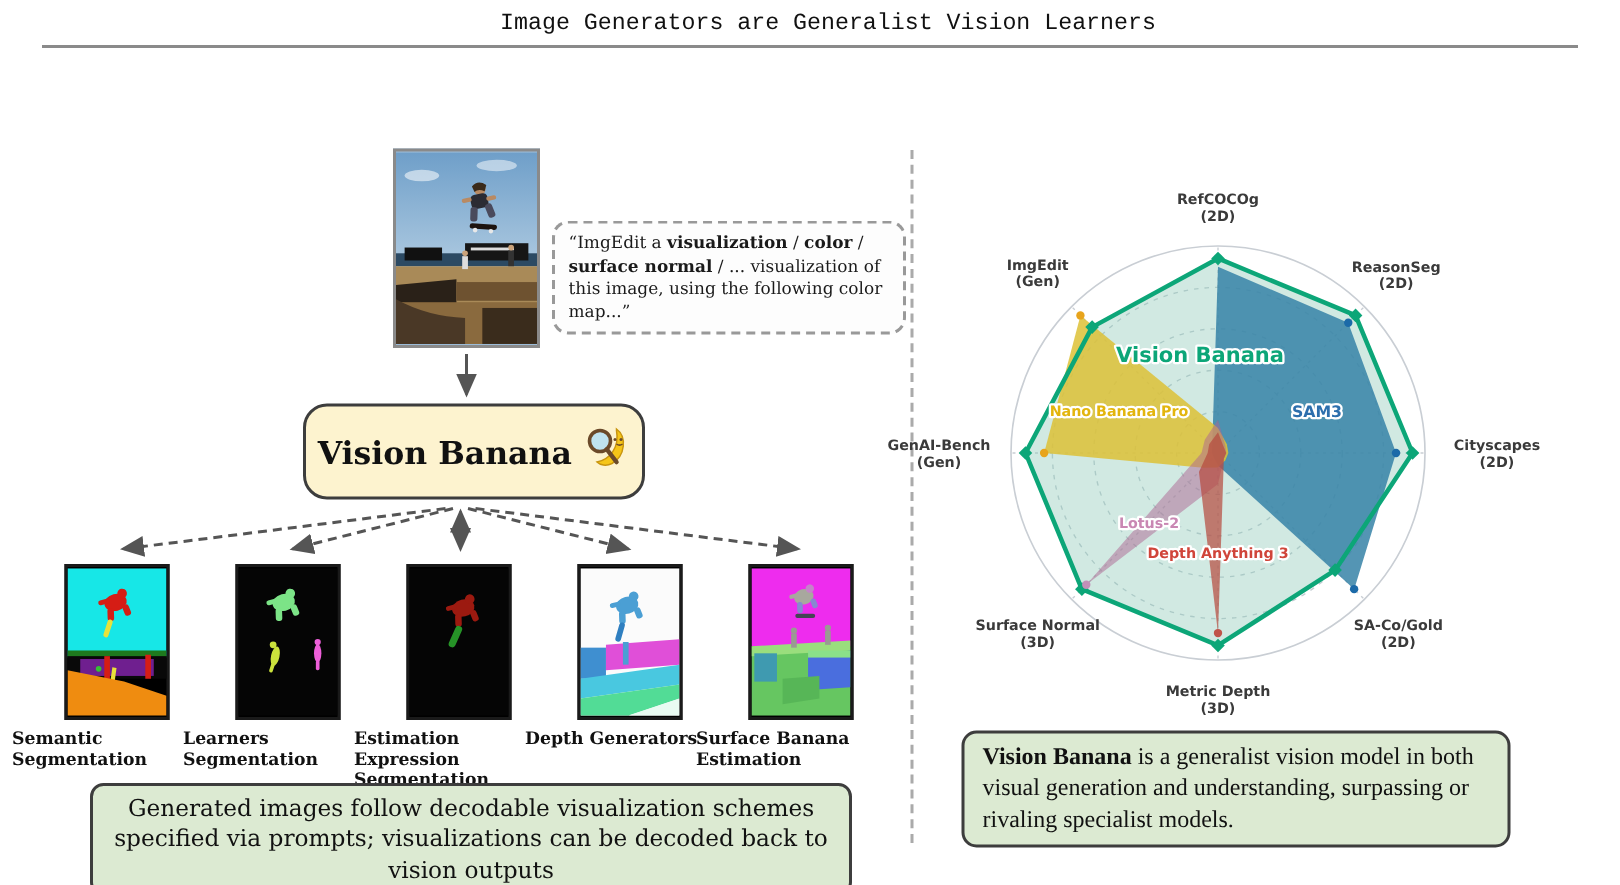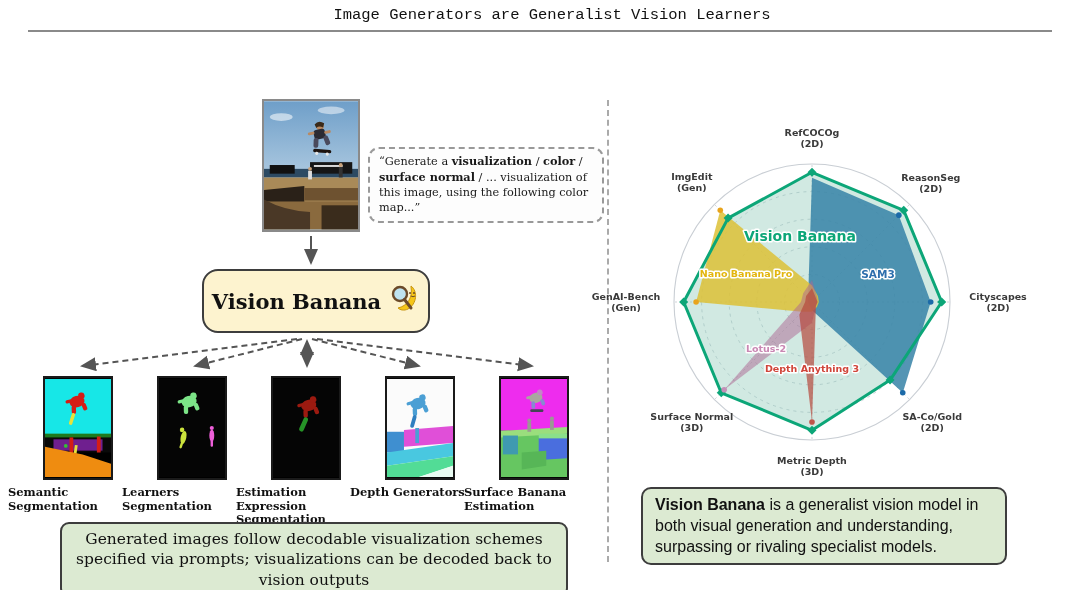--- a/index.html
+++ b/index.html
@@ -32,21 +32,21 @@
   .panel-label{position:absolute;top:486px;width:140px;text-align:left;
     font-family:"DejaVu Serif",serif;font-weight:bold;font-size:11.5px;line-height:1.18;color:#111;}
   #plabel-0{left:8px}#plabel-1{left:122px}#plabel-2{left:236px}#plabel-3{left:350px}#plabel-4{left:464px}
 
   .caption-left{position:absolute;left:60px;top:522px;width:508px;box-sizing:border-box;
     background:#dcead2;border:2px solid #3d3d3d;border-radius:9px;padding:5px 10px;
     text-align:center;font-family:"DejaVu Serif",serif;font-size:15.5px;line-height:1.32;color:#111;}
 
   .caption-right{position:absolute;left:641px;top:487px;width:366px;box-sizing:border-box;
     background:#dcead2;border:2.5px solid #3d3d3d;border-radius:10px;padding:6px 12px;
-    font-family:Liberation Sans, sans-serif;font-size:16px;line-height:1.3;color:#111;}
+    font-family:Liberation Serif, serif;font-size:16px;line-height:1.3;color:#111;}
 
   .divider{position:absolute;left:607px;top:100px;height:462px;width:0;
     border-left:2px dashed #aaa;}
 
   #arrow-svg,#radar-svg{position:absolute;left:0;top:0;pointer-events:none;}
 </style>
 </head>
 <body>
 
 <div id="header-title">Image Generators are Generalist Vision Learners</div>
@@ -89,21 +89,21 @@
       <rect x="3" y="4" width="5" height="10" rx="2" fill="#4a4a5c" transform="rotate(-10)"></rect>
       <g transform="translate(0,16) rotate(16)">
         <rect x="-9" y="0" width="19" height="3.6" rx="1.8" fill="#1d1410"></rect>
         <circle cx="-5" cy="4.6" r="1.6" fill="#e8e8e8"></circle>
           <circle cx="6" cy="4.6" r="1.6" fill="#e8e8e8"></circle>
       </g>
     </g>
   </svg>
 </div>
 
-<div class="prompt-box"><span>“Generate a </span><b>visualization</b><span> / </span><b>color</b><span> / </span><b>surface normal</b><span> / ... visualization of this image, using the following color map...”</span></div>
+<div class="prompt-box"><span>“ImgEdit a </span><b>visualization</b><span> / </span><b>color</b><span> / </span><b>surface normal</b><span> / ... visualization of this image, using the following color map...”</span></div>
 
 <div class="vb-box">
   <span class="vb-text">Vision Banana</span>
   <span>
     <svg width="30" height="32" viewBox="0 0 30 32">
       <path d="M21,3 C28,8 27,21 18,26 C14,28 10,27 8,25 C17,23 23,15 21,4 Z" fill="#f5c518" stroke="#c89510" stroke-width="1"></path>
       <circle cx="24" cy="10" r="1" fill="#6b4a2a"></circle>
         <circle cx="20" cy="10" r="1" fill="#6b4a2a"></circle>
       <path d="M21,13 q2,1.5 4,0" stroke="#6b4a2a" stroke-width="1" fill="none"></path>
       <circle cx="10" cy="11" r="7" fill="#bfe3f0" stroke="#6b4a2a" stroke-width="2.4"></circle>

